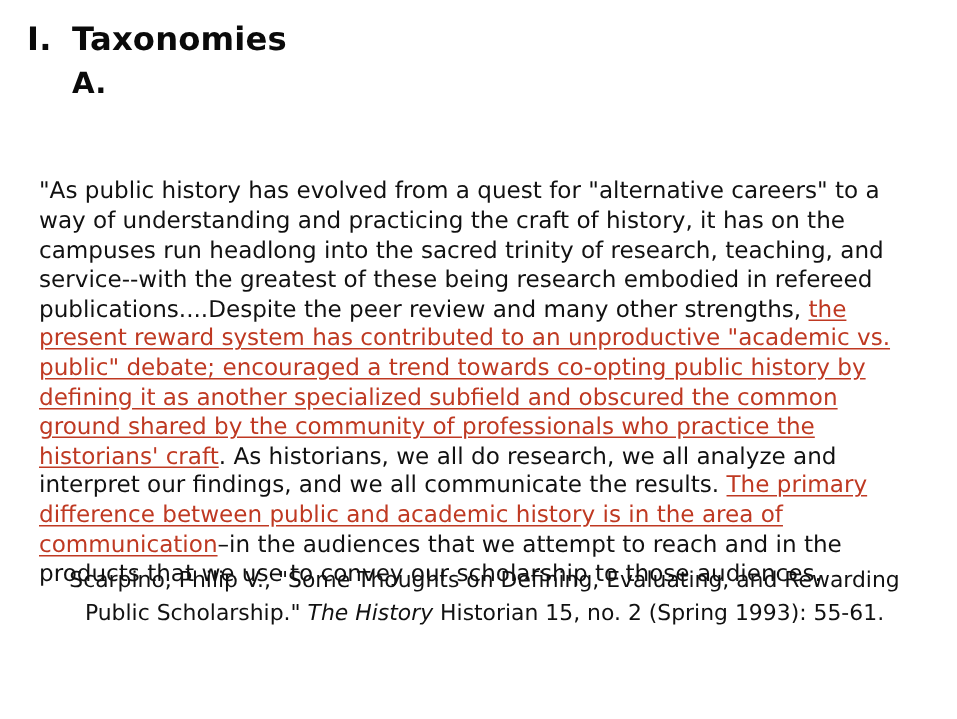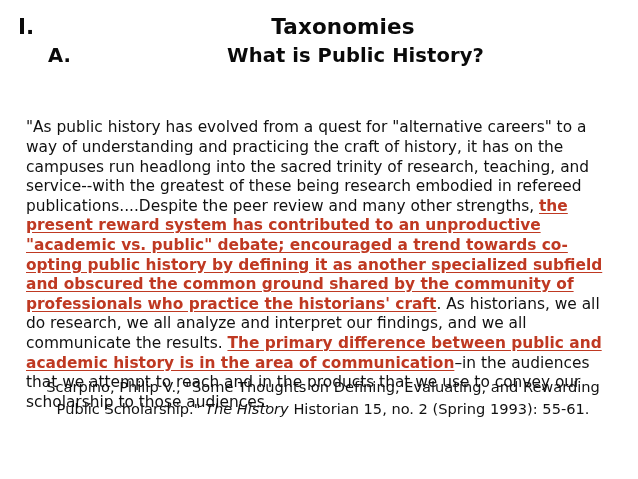--- a/index.html
+++ b/index.html
@@ -54,40 +54,39 @@
   }
   .heading-level-2 .marker {
     display: inline-block;
     width: 25px;
     margin-left: 48px;
     flex: 0 0 auto;
   }
   .heading-text {
     flex: 1 1 auto;
     white-space: nowrap;
-    text-align: center;
   }
 
   
   .quote-block {
     position: absolute;
     left: 26px;
     top: 103px;
     width: 588px;
     font-size: 15.4px;
     line-height: 19.6px;
     color: #111111;
     text-align: left;
   }
   .quote-block .emph {
     color: #bf3922;
     text-decoration: underline;
     text-decoration-color: #bf3922;
     text-underline-offset: 2px;
-    font-weight: 700;
+    font-weight: 400;
   }
 
   
   .citation-block {
     position: absolute;
     left: 26px;
     top: 361px;
     width: 594px;
     font-size: 14.6px;
     line-height: 22px;
@@ -103,21 +102,20 @@
 
 <div class="slide">
 
   <div class="heading-block">
     <div class="heading-row heading-level-1">
       <span class="marker">I.</span>
       <span class="heading-text">Taxonomies</span>
     </div>
     <div class="heading-row heading-level-2">
       <span class="marker">A.</span>
-      <span class="heading-text">What is Public History?</span>
     </div>
   </div>
 
   <p class="quote-block"><span>"As public history has evolved from a quest for "alternative careers" to a way of understanding and practicing the craft of history, it has on the campuses run headlong into the sacred trinity of research, teaching, and service--with the greatest of these being research embodied in refereed publications....Despite the peer review and many other strengths, </span><span class="emph">the present reward system has contributed to an unproductive "academic vs. public" debate; encouraged a trend towards co-opting public history by defining it as another specialized subfield and obscured the common ground shared by the community of professionals who practice the historians' craft</span><span>. As historians, we all do research, we all analyze and interpret our findings, and we all communicate the results. </span><span class="emph">The primary difference between public and academic history is in the area of communication</span><span>–in the audiences that we attempt to reach and in the products that we use to convey our scholarship to those audiences.</span></p>
 
   <p class="citation-block"><span>Scarpino, Philip V., "Some Thoughts on Defining, Evaluating, and Rewarding Public Scholarship." </span><span class="journal-title">The History</span><span> Historian 15, no. 2 (Spring 1993): 55-61.</span></p>
 
 </div>
 
 </body></html>

